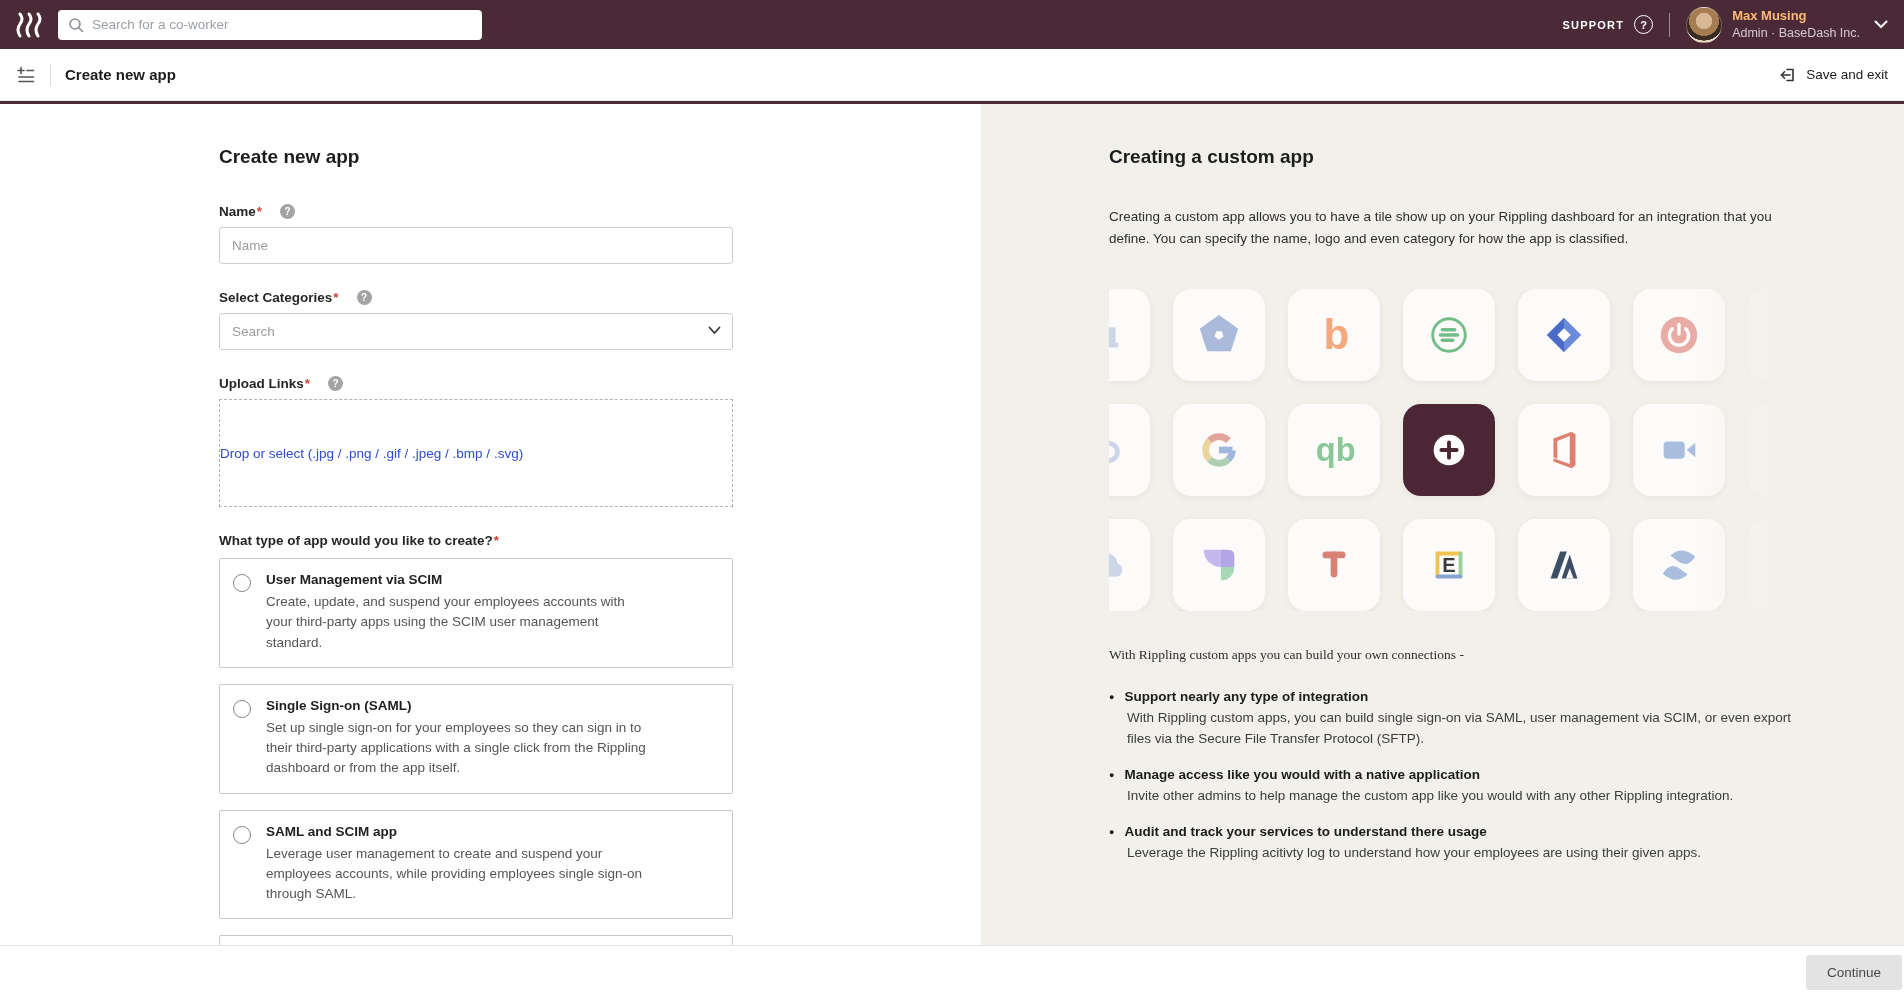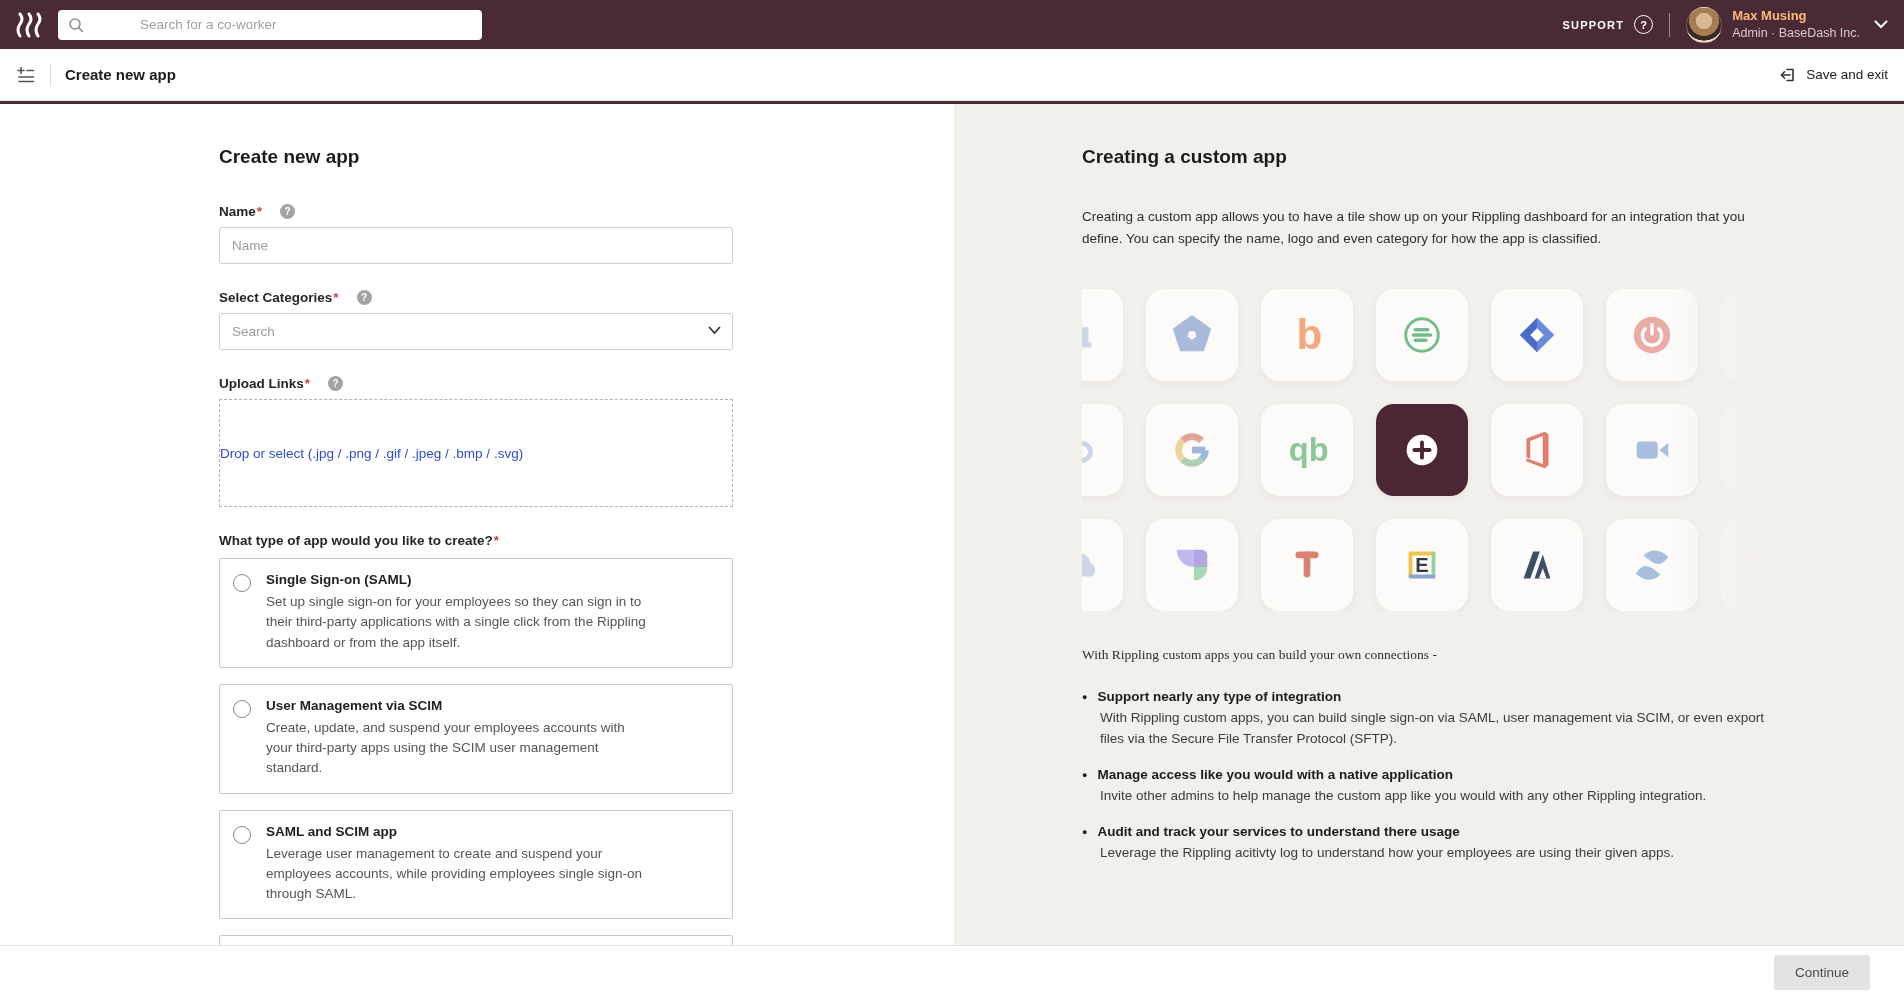--- a/index.html
+++ b/index.html
@@ -3,21 +3,21 @@
 <meta charset="utf-8">
 <style>
   * { margin:0; padding:0; box-sizing:border-box; }
   html,body { width:1904px; height:999px; }
   body { font-family:"Liberation Sans", sans-serif; background:#fff; color:#1c1c1c; }
   .app { position:relative; width:1904px; height:999px; overflow:hidden; }
 
   
   .topbar { height:49px; background:#4b2a38; display:flex; align-items:center; padding:0 16px; }
   .logo { width:30px; height:28px; flex:0 0 auto; cursor:pointer; }
-  .searchbox { margin-left:12px; width:424px; height:30px; background:#fff; border-radius:4px; display:flex; align-items:center; padding:0 10px;gap:48px; }
+  .searchbox { margin-left:12px; width:424px; height:30px; background:#fff; border-radius:4px; display:flex; align-items:center; padding:0 10px; }
   .searchbox svg { flex:0 0 auto; }
   .searchbox input { border:none; outline:none; font-size:13.5px; margin-left:8px; width:100%; color:#333; font-family:"Liberation Sans",sans-serif; }
   .searchbox input::placeholder { color:#9aa0a6; }
   .tb-spacer { flex:1; }
   .support { color:#fff; font-size:11px; font-weight:bold; letter-spacing:1.2px; cursor:pointer; }
   .help-circ { width:19px; height:19px; border:1.5px solid #fff; border-radius:50%; color:#fff; font-size:11px; font-weight:bold; display:flex; align-items:center; justify-content:center; margin-left:10px; cursor:pointer; }
   .tb-div { width:1px; height:24px; background:rgba(255,255,255,.45); margin:0 16px; }
   .avatar { width:36px; height:36px; border-radius:50%; background:
       radial-gradient(circle at 50% 38%, #d8b795 0 30%, #a67c52 31% 55%, #3a2b22 56% 72%, #e8d8c8 73%);
       border:1px solid rgba(255,255,255,.25); cursor:pointer; }
@@ -50,38 +50,38 @@
   .sel-wrap { position:relative; }
   .sel-wrap svg { position:absolute; right:12px; top:13px; pointer-events:none; }
   .upload { height:108px; border:1px dashed #b3b3b3; display:flex; align-items:center; justify-content:flex-start; cursor:pointer; }
   .upload a { font-size:13.5px; color:#2f4ccc; font-weight:500; }
   .cards .lbl-row { margin-bottom:10px; }
   .card { border:1px solid #c8c8c8; border-radius:2px; padding:13px 16px 14px 13px; display:flex; margin-bottom:16px; cursor:pointer; background:#fff; }
   .radio { width:18px; height:18px; border:1.5px solid #878787; border-radius:50%; flex:0 0 auto; margin-right:15px; margin-top:2px; background:#fff; cursor:pointer; }
   .card .ct { font-size:13.5px; font-weight:bold; margin-bottom:5px; color:#1f1f1f; }
   .card .cd { font-size:13.5px; color:#555; line-height:1.5; max-width:385px; }
 
-  .right { flex:1; background:#f2f0eb; padding:42px 0 0 128px; }
+  .right { flex:1; background:#f2f0eb; padding:42px 0 0 128px;margin-left:27px; }
   .intro { margin-top:38px; width:676px; font-size:13.5px; line-height:1.6; color:#2e2e2e; }
   .gridwrap { margin-top:40px; width:694px; height:322px; overflow:hidden; position:relative; }
   .grid { display:grid; grid-template-columns:repeat(7,92px); grid-auto-rows:92px; gap:23px; margin-left:-51px; }
   .tile { width:92px; height:92px; border-radius:18px; background:#fcfbf9; box-shadow:0 2px 7px rgba(60,50,40,.06); display:flex; align-items:center; justify-content:center; }
   .tile.highlight { background:#4b2634; }
   .tile.faded { opacity:.55; }
   .fade-r { position:absolute; top:0; right:0; bottom:0; width:110px; background:linear-gradient(to right, rgba(242,240,235,0), #f2f0eb 85%); pointer-events:none; }
   .conn { margin-top:36px; font-size:13.5px; color:#2e2e2e;font-family:Liberation Serif, serif; }
   .bullets { margin-top:26px; }
   .bullet { margin-bottom:17px; max-width:690px; }
   .b-t { display:flex; align-items:baseline; font-size:13.5px; font-weight:bold; color:#1c1c1c; }
   .b-dot { font-size:9px; margin-right:10px; transform:translateY(-1px); }
   .b-d { margin-left:18px; margin-top:4px; font-size:13.5px; color:#3c3c3c; line-height:1.55; }
 
   
   .footer { height:54px; background:#fff; border-top:1px solid #e3e3e3; position:relative; }
-  .continue { position:absolute; right:34px; top:9px; background:#e3e3e3; border:none; border-radius:3px; padding:10px 21px; font-size:13.5px; color:#4a4a4a; font-family:"Liberation Sans",sans-serif; cursor:pointer; }
+  .continue { position:absolute; right:2px; top:9px; background:#e3e3e3; border:none; border-radius:3px; padding:10px 21px; font-size:13.5px; color:#4a4a4a; font-family:"Liberation Sans",sans-serif; cursor:pointer; }
   svg text { font-family:"Liberation Sans",sans-serif; }
 </style>
 </head>
 <body>
 
 <div class="app">
 
   <div class="topbar">
     <div class="logo">
       <svg viewBox="0 0 30 28" width="30" height="28" fill="none" stroke="#fff" stroke-width="3" stroke-linecap="round">
@@ -172,30 +172,30 @@
         </div>
 
         <div class="cards">
           <div class="lbl-row">
             <span class="lbl"><span>What type of app would you like to create?</span><span class="req">*</span></span>
           </div>
 
           <div class="card">
             <div class="radio"></div>
             <div>
-              <div class="ct">Single Sign-on (SAML)</div>
-              <div class="cd">Set up single sign-on for your employees so they can sign in to their third-party applications with a single click from the Rippling dashboard or from the app itself.</div>
+              <div class="ct">User Management via SCIM</div>
+              <div class="cd">Create, update, and suspend your employees accounts with your third-party apps using the SCIM user management standard.</div>
             </div>
           </div>
 
           <div class="card">
             <div class="radio"></div>
             <div>
-              <div class="ct">User Management via SCIM</div>
-              <div class="cd">Create, update, and suspend your employees accounts with your third-party apps using the SCIM user management standard.</div>
+              <div class="ct">Single Sign-on (SAML)</div>
+              <div class="cd">Set up single sign-on for your employees so they can sign in to their third-party applications with a single click from the Rippling dashboard or from the app itself.</div>
             </div>
           </div>
 
           <div class="card">
             <div class="radio"></div>
             <div>
               <div class="ct">SAML and SCIM app</div>
               <div class="cd">Leverage user management to create and suspend your employees accounts, while providing employees single sign-on through SAML.</div>
             </div>
           </div>

